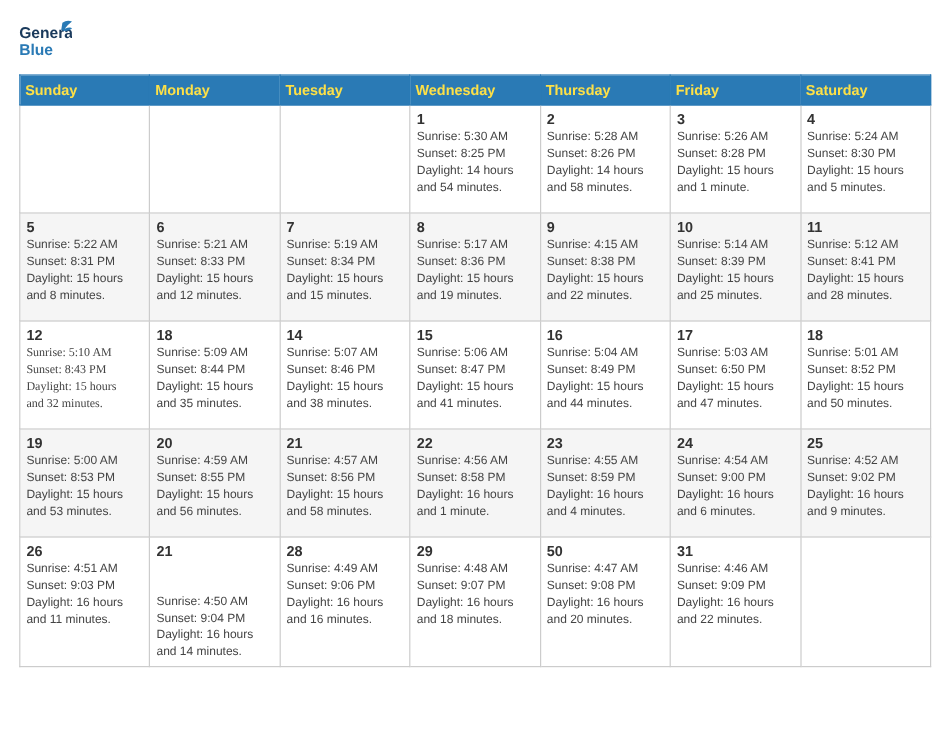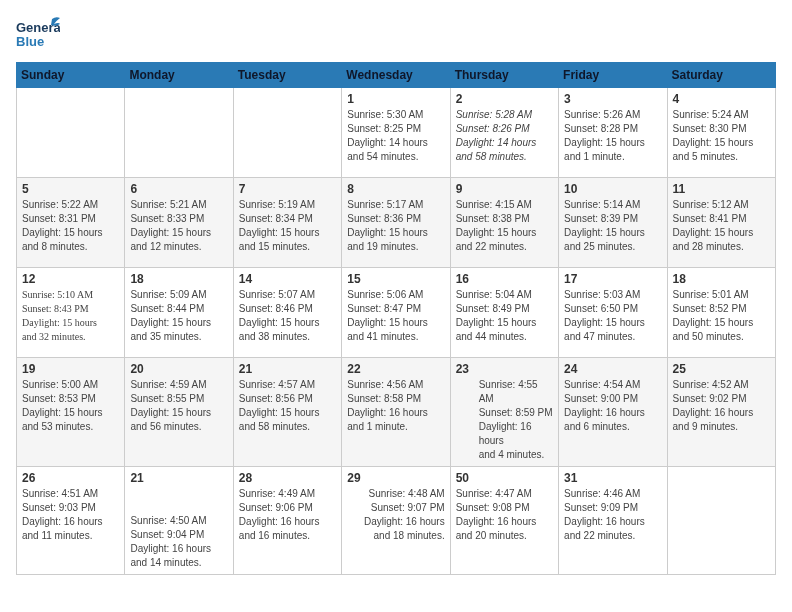--- a/index.html
+++ b/index.html
@@ -33,21 +33,21 @@
       font-size: 16px;
       color: #333;
     }
     table {
       width: 100%;
       border-collapse: collapse;
       table-layout: fixed;
     }
     thead th {
       background: #2a7ab5;
-      color: #0f172a;
+      color: #fde047;
       padding: 5px 4px;
       font-size: 12px;
       font-weight: bold;
       text-align: left;
       border: 1px solid #2a7ab5;
     }
     tbody td {
       border: 1px solid #ccc;
       vertical-align: top;
       padding: 4px 5px;
@@ -108,21 +108,21 @@
         <td></td>
         <td>
           <div class="day-num">1</div>
           <div class="day-info" style="white-space: pre-line;">Sunrise: 5:30 AM
 Sunset: 8:25 PM
 Daylight: 14 hours
 and 54 minutes.</div>
         </td>
         <td>
           <div class="day-num">2</div>
-          <div class="day-info" style="white-space: pre-line; font-style: italic;">Sunrise: 5:28 AM
+          <div class="day-info" style="white-space: pre-line;">Sunrise: 5:28 AM
 Sunset: 8:26 PM
 Daylight: 14 hours
 and 58 minutes.</div>
         </td>
         <td>
           <div class="day-num">3</div>
           <div class="day-info" style="white-space: pre-line;">Sunrise: 5:26 AM
 Sunset: 8:28 PM
 Daylight: 15 hours
 and 1 minute.</div>
@@ -261,21 +261,21 @@
         </td>
         <td>
           <div class="day-num">22</div>
           <div class="day-info" style="white-space: pre-line;">Sunrise: 4:56 AM
 Sunset: 8:58 PM
 Daylight: 16 hours
 and 1 minute.</div>
         </td>
         <td>
           <div class="day-num">23</div>
-          <div class="day-info" style="white-space: pre-line; margin-left: 23px;">Sunrise: 4:55 AM
+          <div class="day-info" style="white-space: pre-line;">Sunrise: 4:55 AM
 Sunset: 8:59 PM
 Daylight: 16 hours
 and 4 minutes.</div>
         </td>
         <td>
           <div class="day-num">24</div>
           <div class="day-info" style="white-space: pre-line;">Sunrise: 4:54 AM
 Sunset: 9:00 PM
 Daylight: 16 hours
 and 6 minutes.</div>
@@ -305,21 +305,21 @@
         </td>
         <td>
           <div class="day-num">28</div>
           <div class="day-info" style="white-space: pre-line;">Sunrise: 4:49 AM
 Sunset: 9:06 PM
 Daylight: 16 hours
 and 16 minutes.</div>
         </td>
         <td>
           <div class="day-num">29</div>
-          <div class="day-info" style="white-space: pre-line; text-align: right;">Sunrise: 4:48 AM
+          <div class="day-info" style="white-space: pre-line;">Sunrise: 4:48 AM
 Sunset: 9:07 PM
 Daylight: 16 hours
 and 18 minutes.</div>
         </td>
         <td>
           <div class="day-num">50</div>
           <div class="day-info" style="white-space: pre-line;">Sunrise: 4:47 AM
 Sunset: 9:08 PM
 Daylight: 16 hours
 and 20 minutes.</div>

